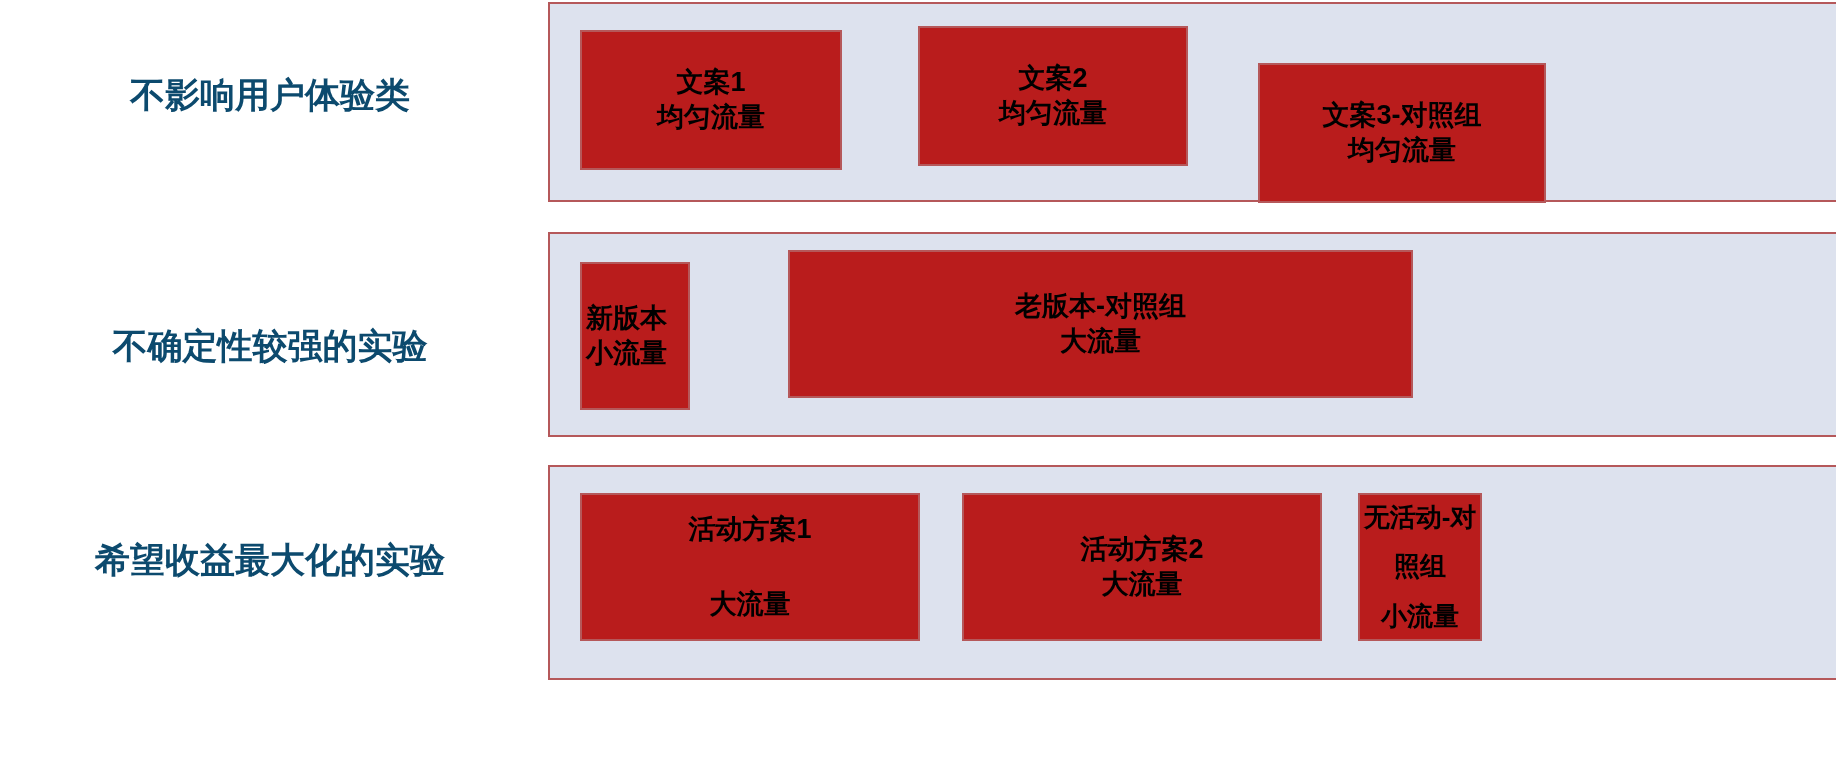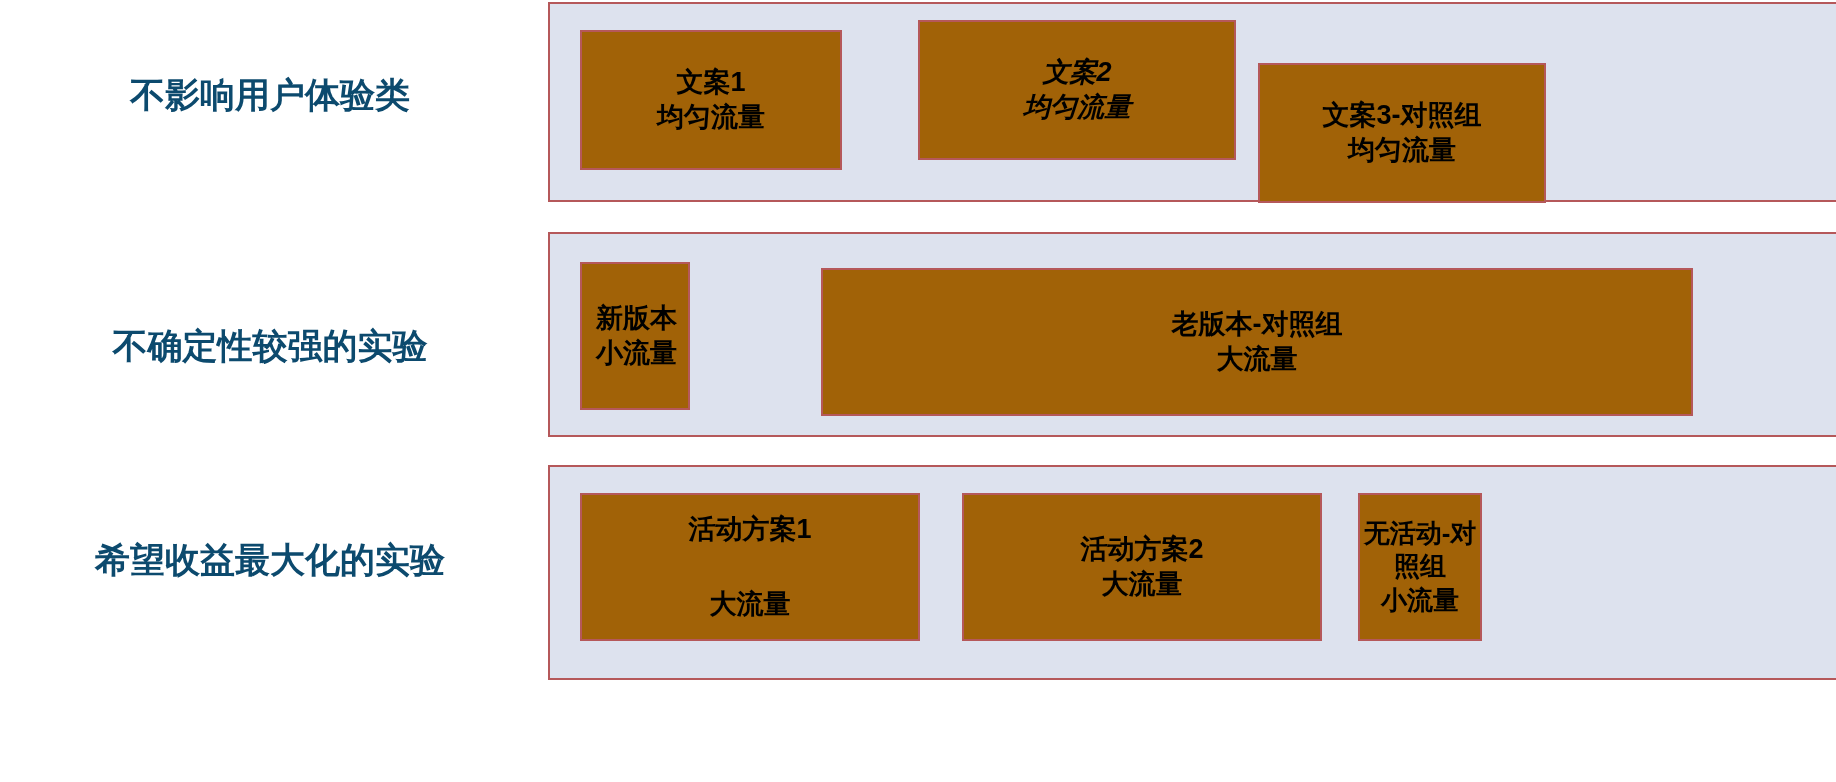--- a/index.html
+++ b/index.html
@@ -36,53 +36,53 @@
     position: absolute;
     background: #dde2ee;
     border: 2px solid #b5585a;
     display: flex;
     align-items: center;
   }
 
   
   .variant {
     position: absolute;
-    background: #a16207;
+    background: #b91c1c;
     border: 2px solid #b5585a;
     display: flex;
     flex-direction: column;
     justify-content: center;
     color: #000000;
     font-weight: bold;
     font-size: 27px;
     line-height: 1.28;
   }
   .variant .line { white-space: nowrap; }
   .variant.center { align-items: center; text-align: center; }
-  .variant.left   { align-items: flex-start; text-align: center; padding-left: 14px; }
+  .variant.left   { align-items: flex-start; text-align: center; padding-left: 4px; }
 
   
   #group-1 { left: 548px; top: 2px;  width: 1292px; height: 200px; }
   #r1-label { top: 75px; }
   #r1-v1 { left: 30px;  top: 26px; width: 262px; height: 140px; }
-  #r1-v2 { left: 368px; top: 16px; width: 318px; height: 140px; font-style: italic; }
+  #r1-v2 { left: 368px; top: 22px; width: 270px; height: 140px; }
   #r1-v3 { left: 708px; top: 26px; width: 288px; height: 140px; margin-top: 33px; }
 
   
   #group-2 { left: 548px; top: 232px; width: 1292px; height: 205px; }
   #r2-label { top: 307px; margin-top: 19px; }
   #r2-v1 { left: 30px;  top: 28px; width: 110px; height: 148px; }
-  #r2-v2 { left: 238px; top: 34px; width: 872px; height: 148px; margin-left: 33px; }
+  #r2-v2 { left: 238px; top: 16px; width: 625px; height: 148px; }
 
   
   #group-3 { left: 548px; top: 465px; width: 1292px; height: 215px; }
   #r3-label { top: 540px; }
   #r3-v1 { left: 30px;  top: 26px; width: 340px; height: 148px; gap: 40px; }
   #r3-v2 { left: 412px; top: 26px; width: 360px; height: 148px; }
-  #r3-v3 { left: 808px; top: 26px; width: 124px; height: 148px; font-size: 26px; }
+  #r3-v3 { left: 808px; top: 26px; width: 124px; height: 148px; font-size: 26px; gap: 16px; }
 </style>
 </head>
 <body>
 
 <div id="canvas">
 
   <div class="row-label" id="r1-label">不影响用户体验类</div>
 
   <div class="group" id="group-1">
 

